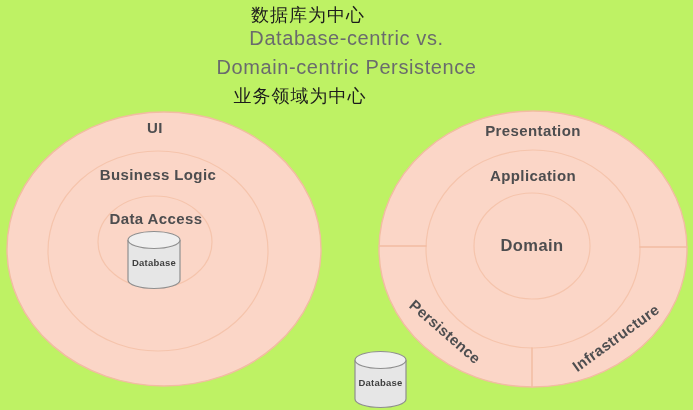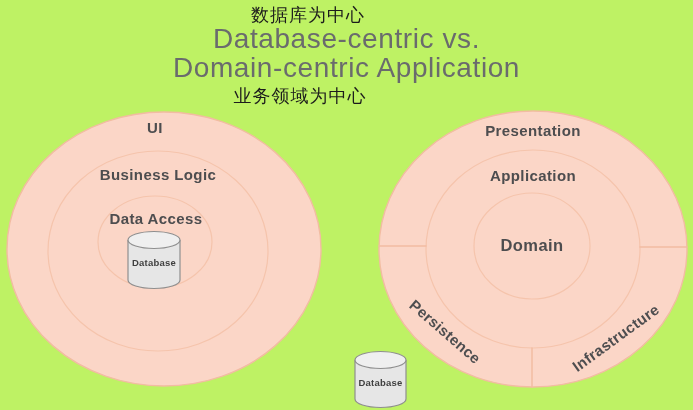--- a/index.html
+++ b/index.html
@@ -22,21 +22,21 @@
     letter-spacing: 1px;
   }
   .annotation.top { left: 308px; top: 3px; }
   .annotation.bottom { left: 300px; top: 84px; }
   .main-title {
     position: absolute;
     left: 0;
     width: 693px;
     top: 24px;
     text-align: center;
-    font-size: 28px;
+    font-size: 20px;
     line-height: 29px;
     font-weight: 300;
     color: #6a6b6d;
     letter-spacing: 0.6px;
     white-space: nowrap;
   }
   svg { position: absolute; left: 0; top: 0; }
   .ring-outer { stroke: #f2bca2; stroke-width: 1.4; }
   .ring-line  { fill: none; stroke: #f5c4ac; stroke-width: 1.2; }
   .divider    { stroke: #f2bca2; stroke-width: 1.5; stroke-linecap: round; }
@@ -61,21 +61,21 @@
 </style>
 </head>
 <body>
 
 <div class="stage">
 
   <div class="annotation top">数据库为中心</div>
 
   <div class="main-title">
     <div>Database-centric vs.</div>
-    <div>Domain-centric Application</div>
+    <div>Domain-centric Persistence</div>
   </div>
 
   <div class="annotation bottom">业务领域为中心</div>
 
   <svg width="693" height="410" viewBox="0 0 693 410">
 
     <g>
       <ellipse class="ring-outer" cx="164" cy="249" rx="157" ry="137" fill="#fbd6c7"></ellipse>
       <ellipse class="ring-line" cx="158" cy="251" rx="110" ry="100"></ellipse>
       <ellipse class="ring-line" cx="155" cy="242" rx="57" ry="46"></ellipse>

